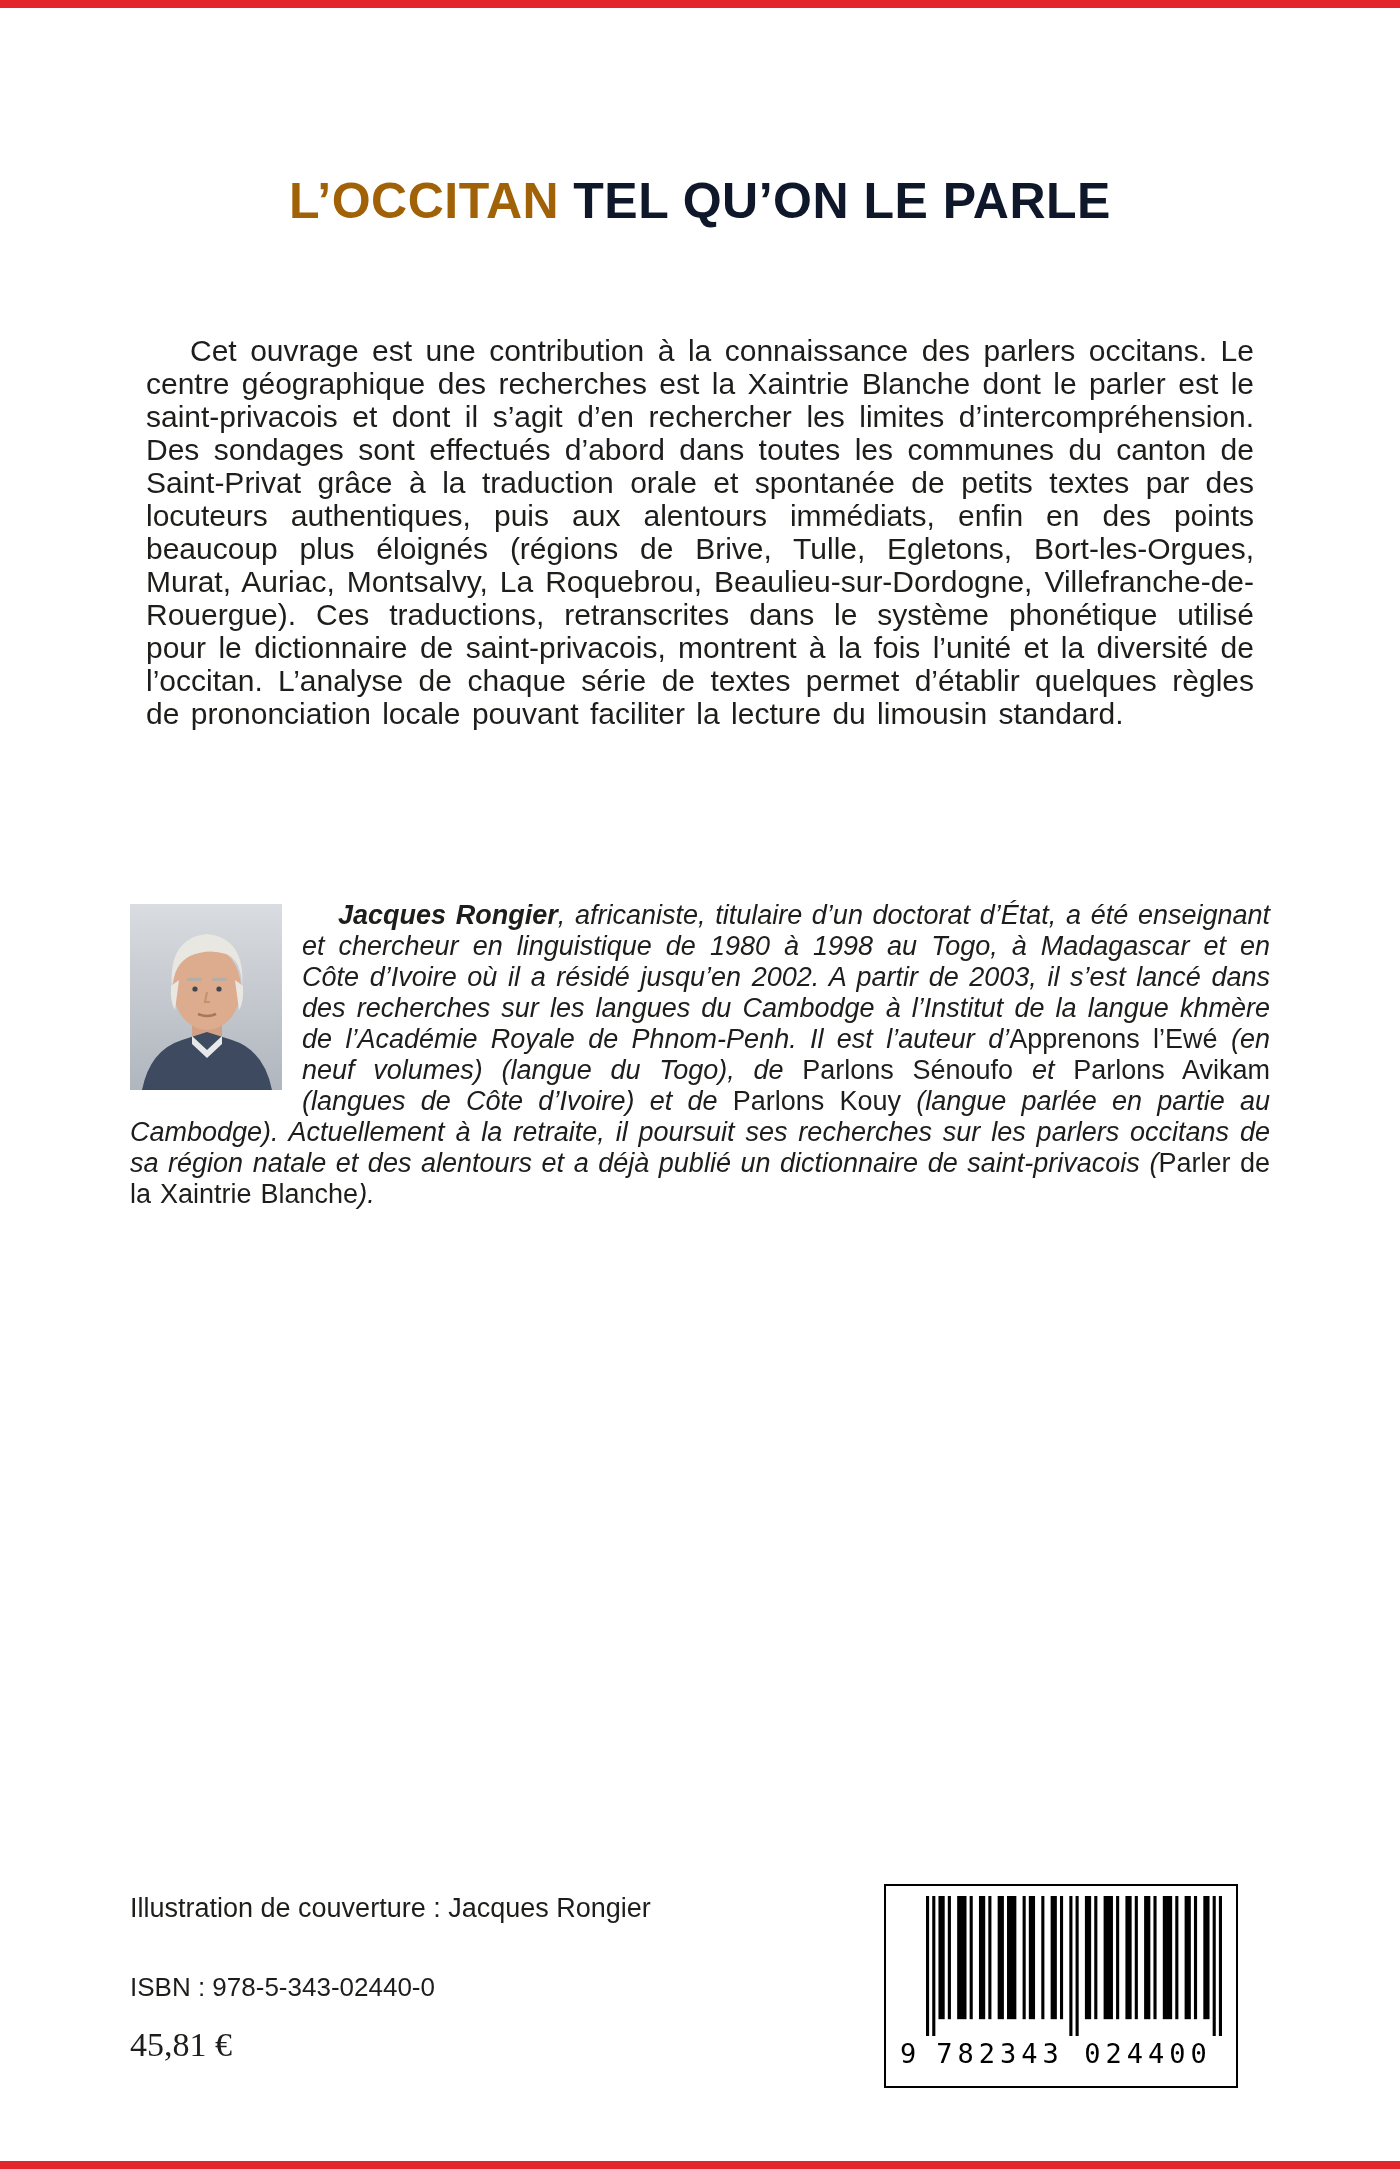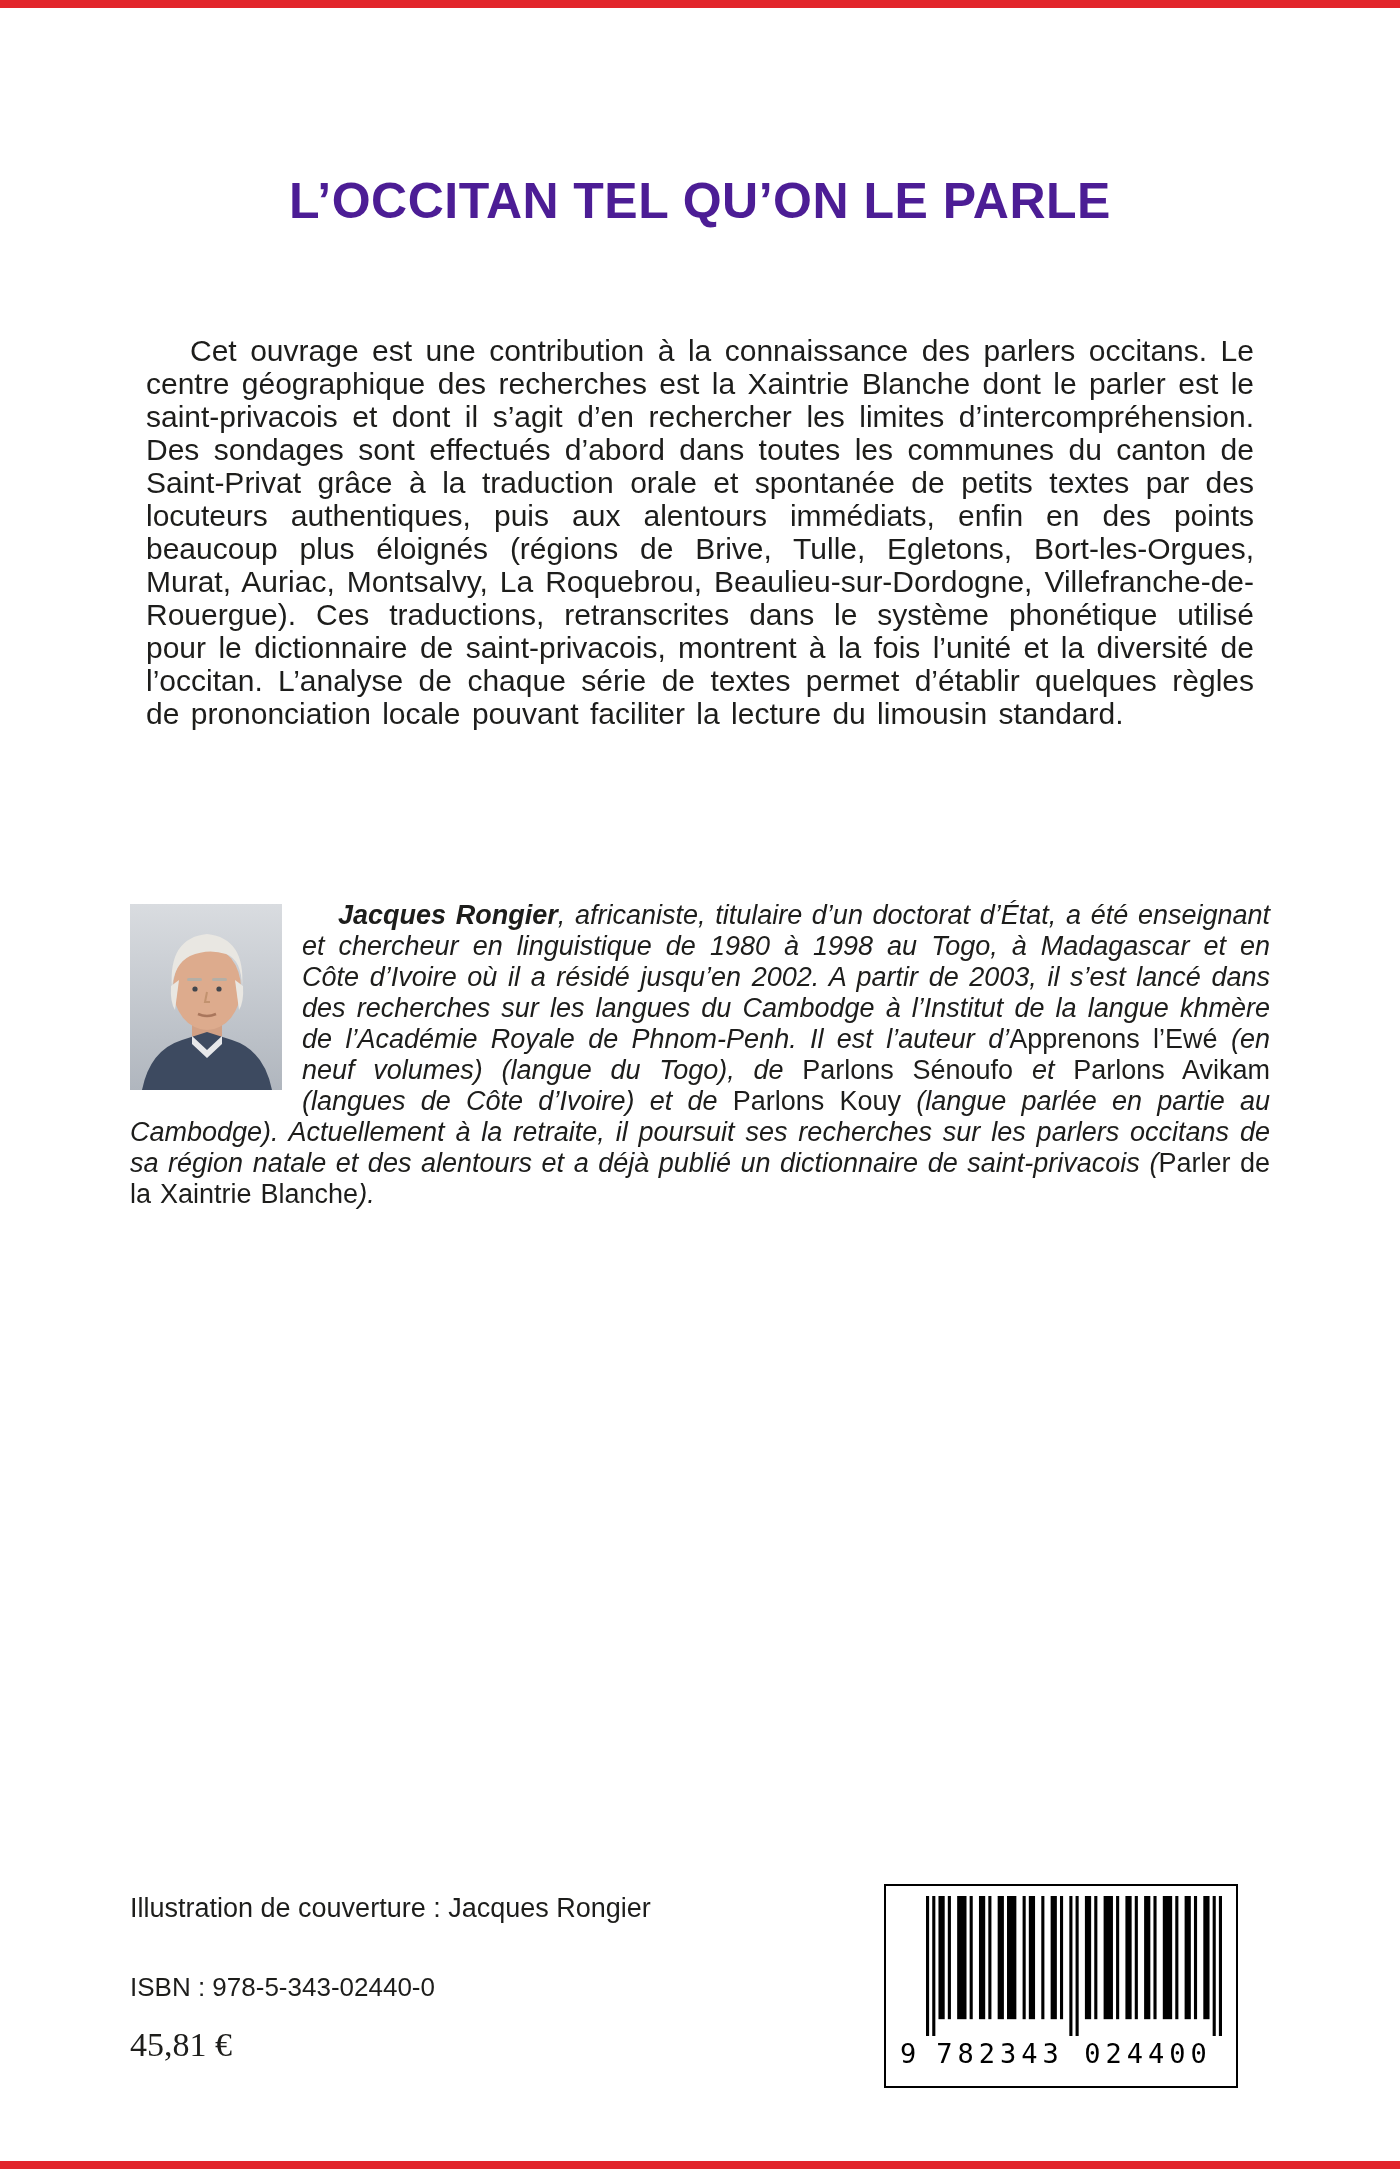--- a/index.html
+++ b/index.html
@@ -15,22 +15,22 @@
   .trim{position:absolute;left:0;right:0;height:8px;background:#e2262b;}
   .trim.top{top:0;}
   .trim.bottom{bottom:0;}
 
   .title{
     position:absolute;top:138px;left:0;right:0;
     text-align:center;
     font-weight:700;font-size:50px;letter-spacing:0.5px;
     white-space:nowrap;
   }
-  .title .t1{color:#4c1d95;}
-  .title .t2{color:#4c1d95;margin-left:14px;}
+  .title .t1{color:#a16207;}
+  .title .t2{color:#0f172a;margin-left:14px;}
 
   .synopsis{
     position:absolute;top:318px;left:130px;width:1140px;
     font-size:30px;line-height:33px;
     text-align:justify;word-spacing:3px;
   }
   .synopsis p{margin:16px;text-indent:44px;}
 
   .bio{
     position:absolute;top:900px;left:130px;width:1140px;

